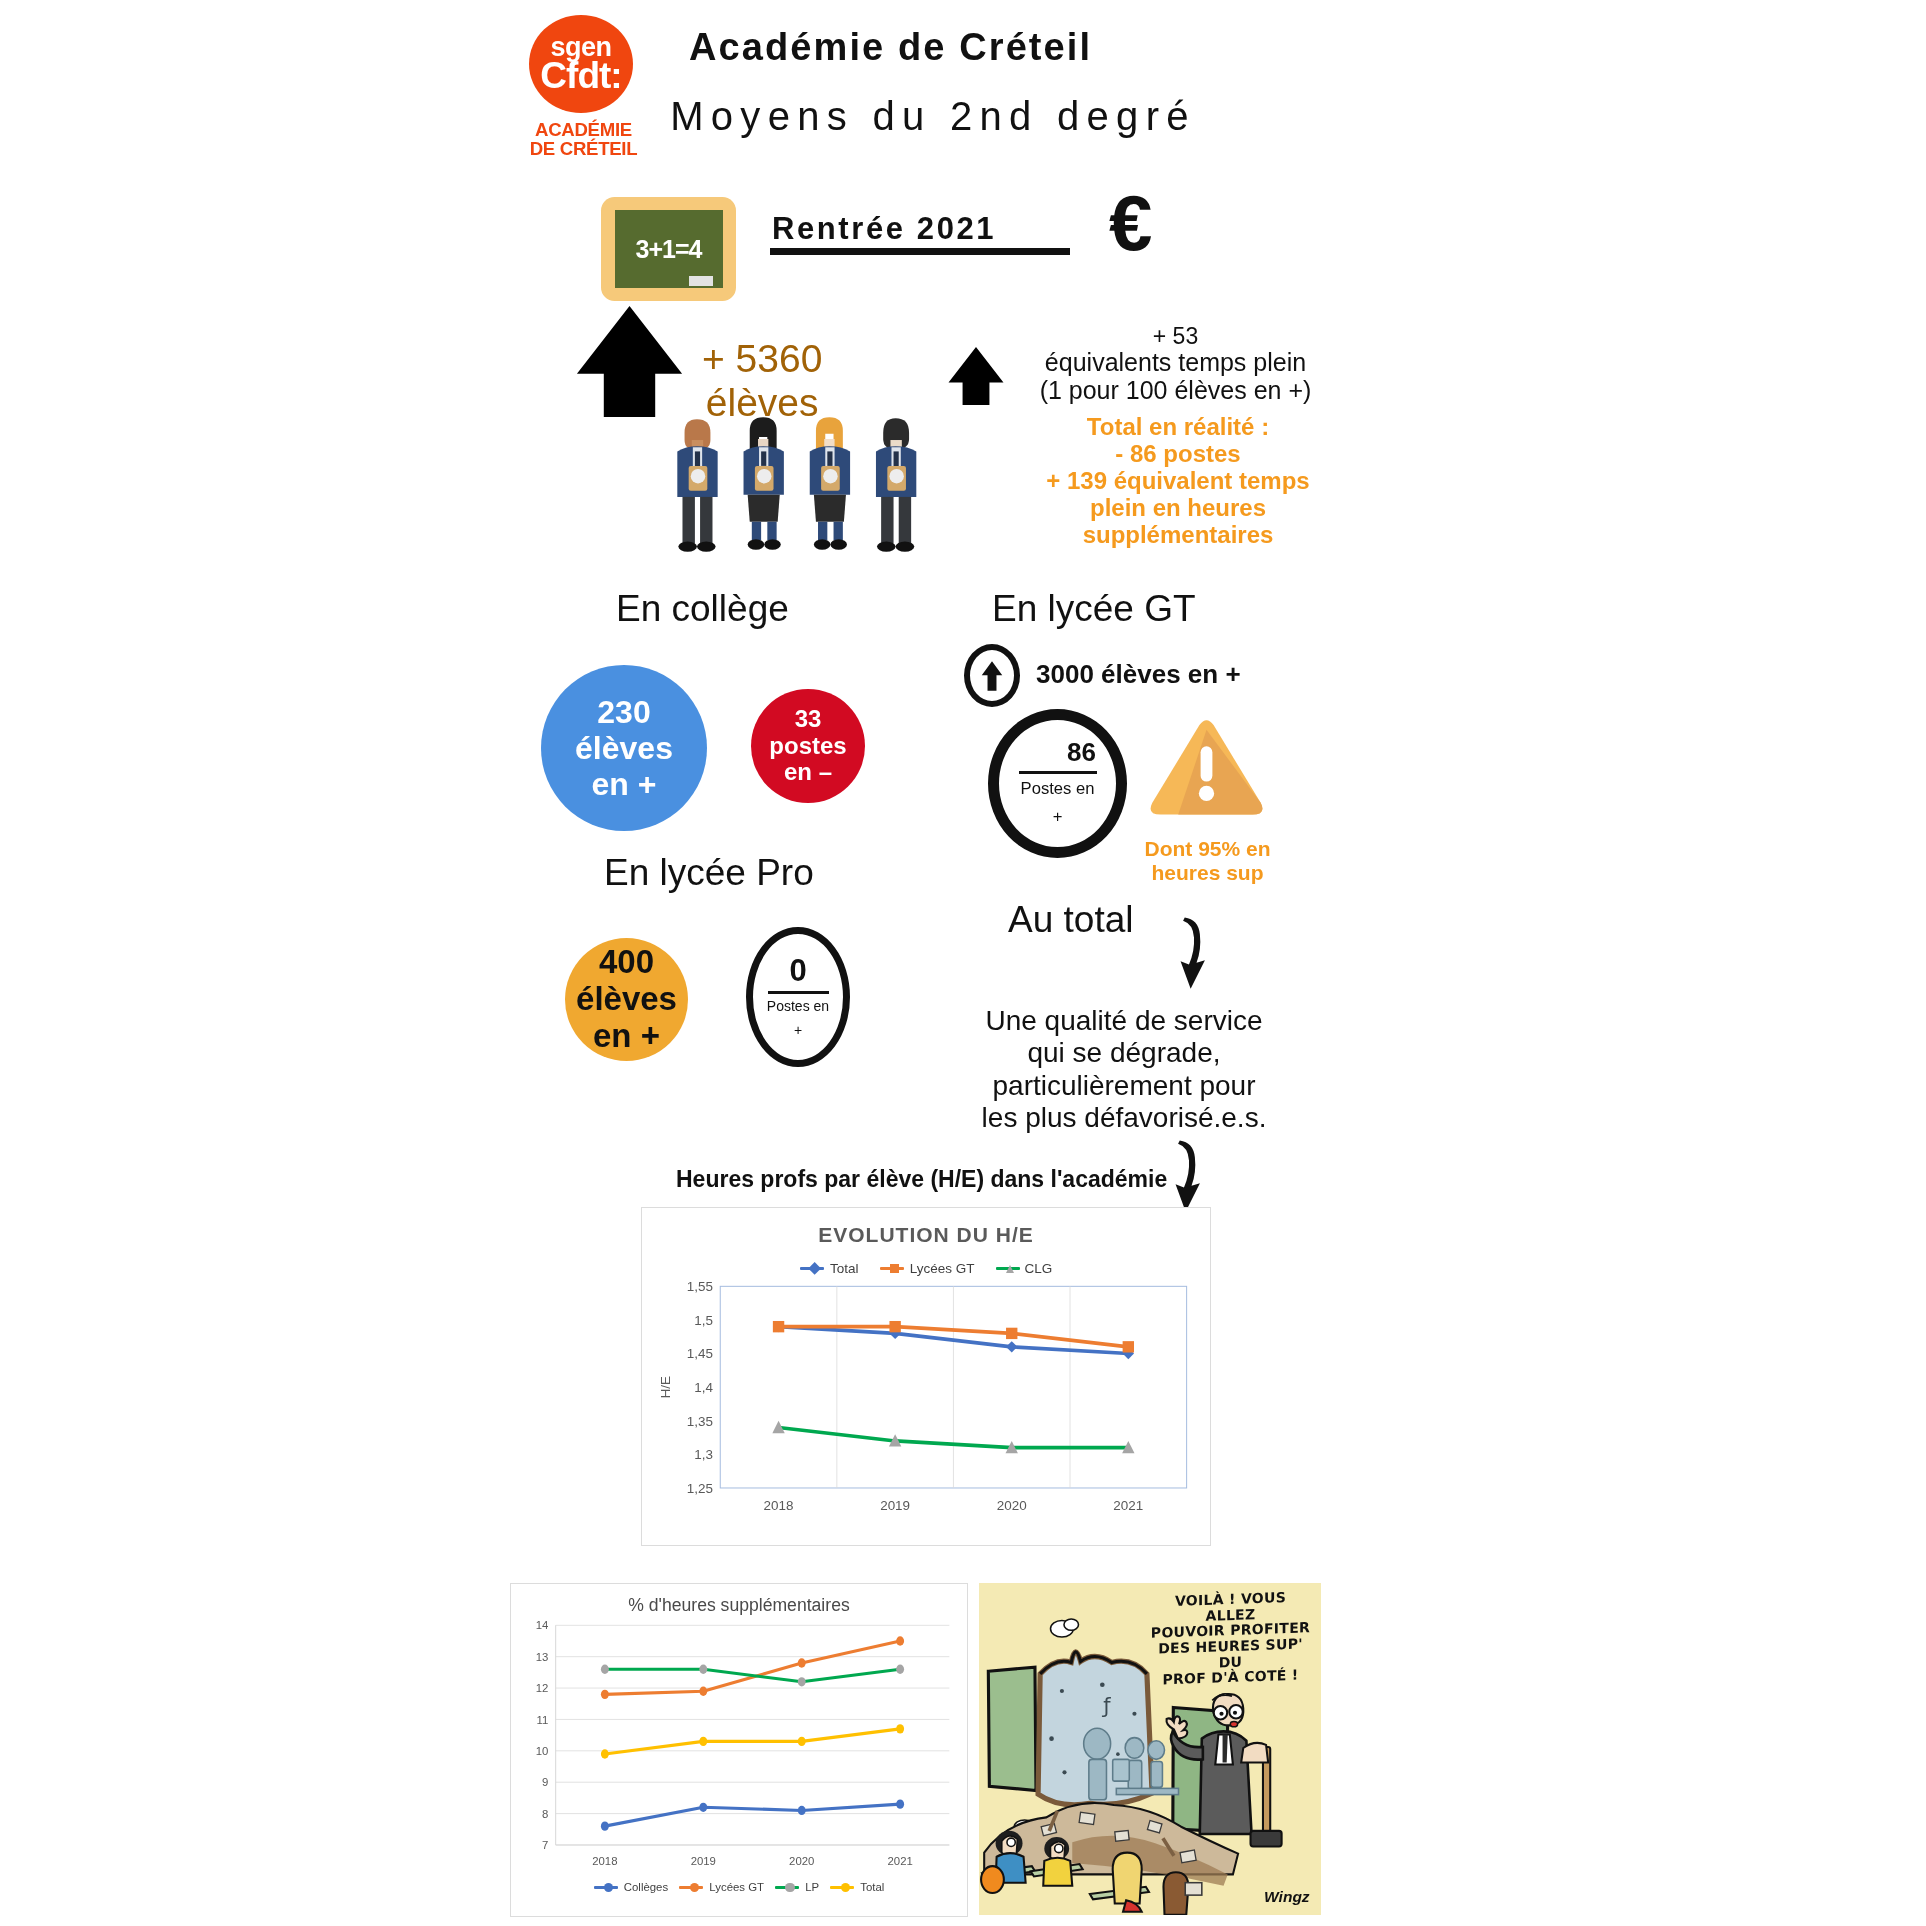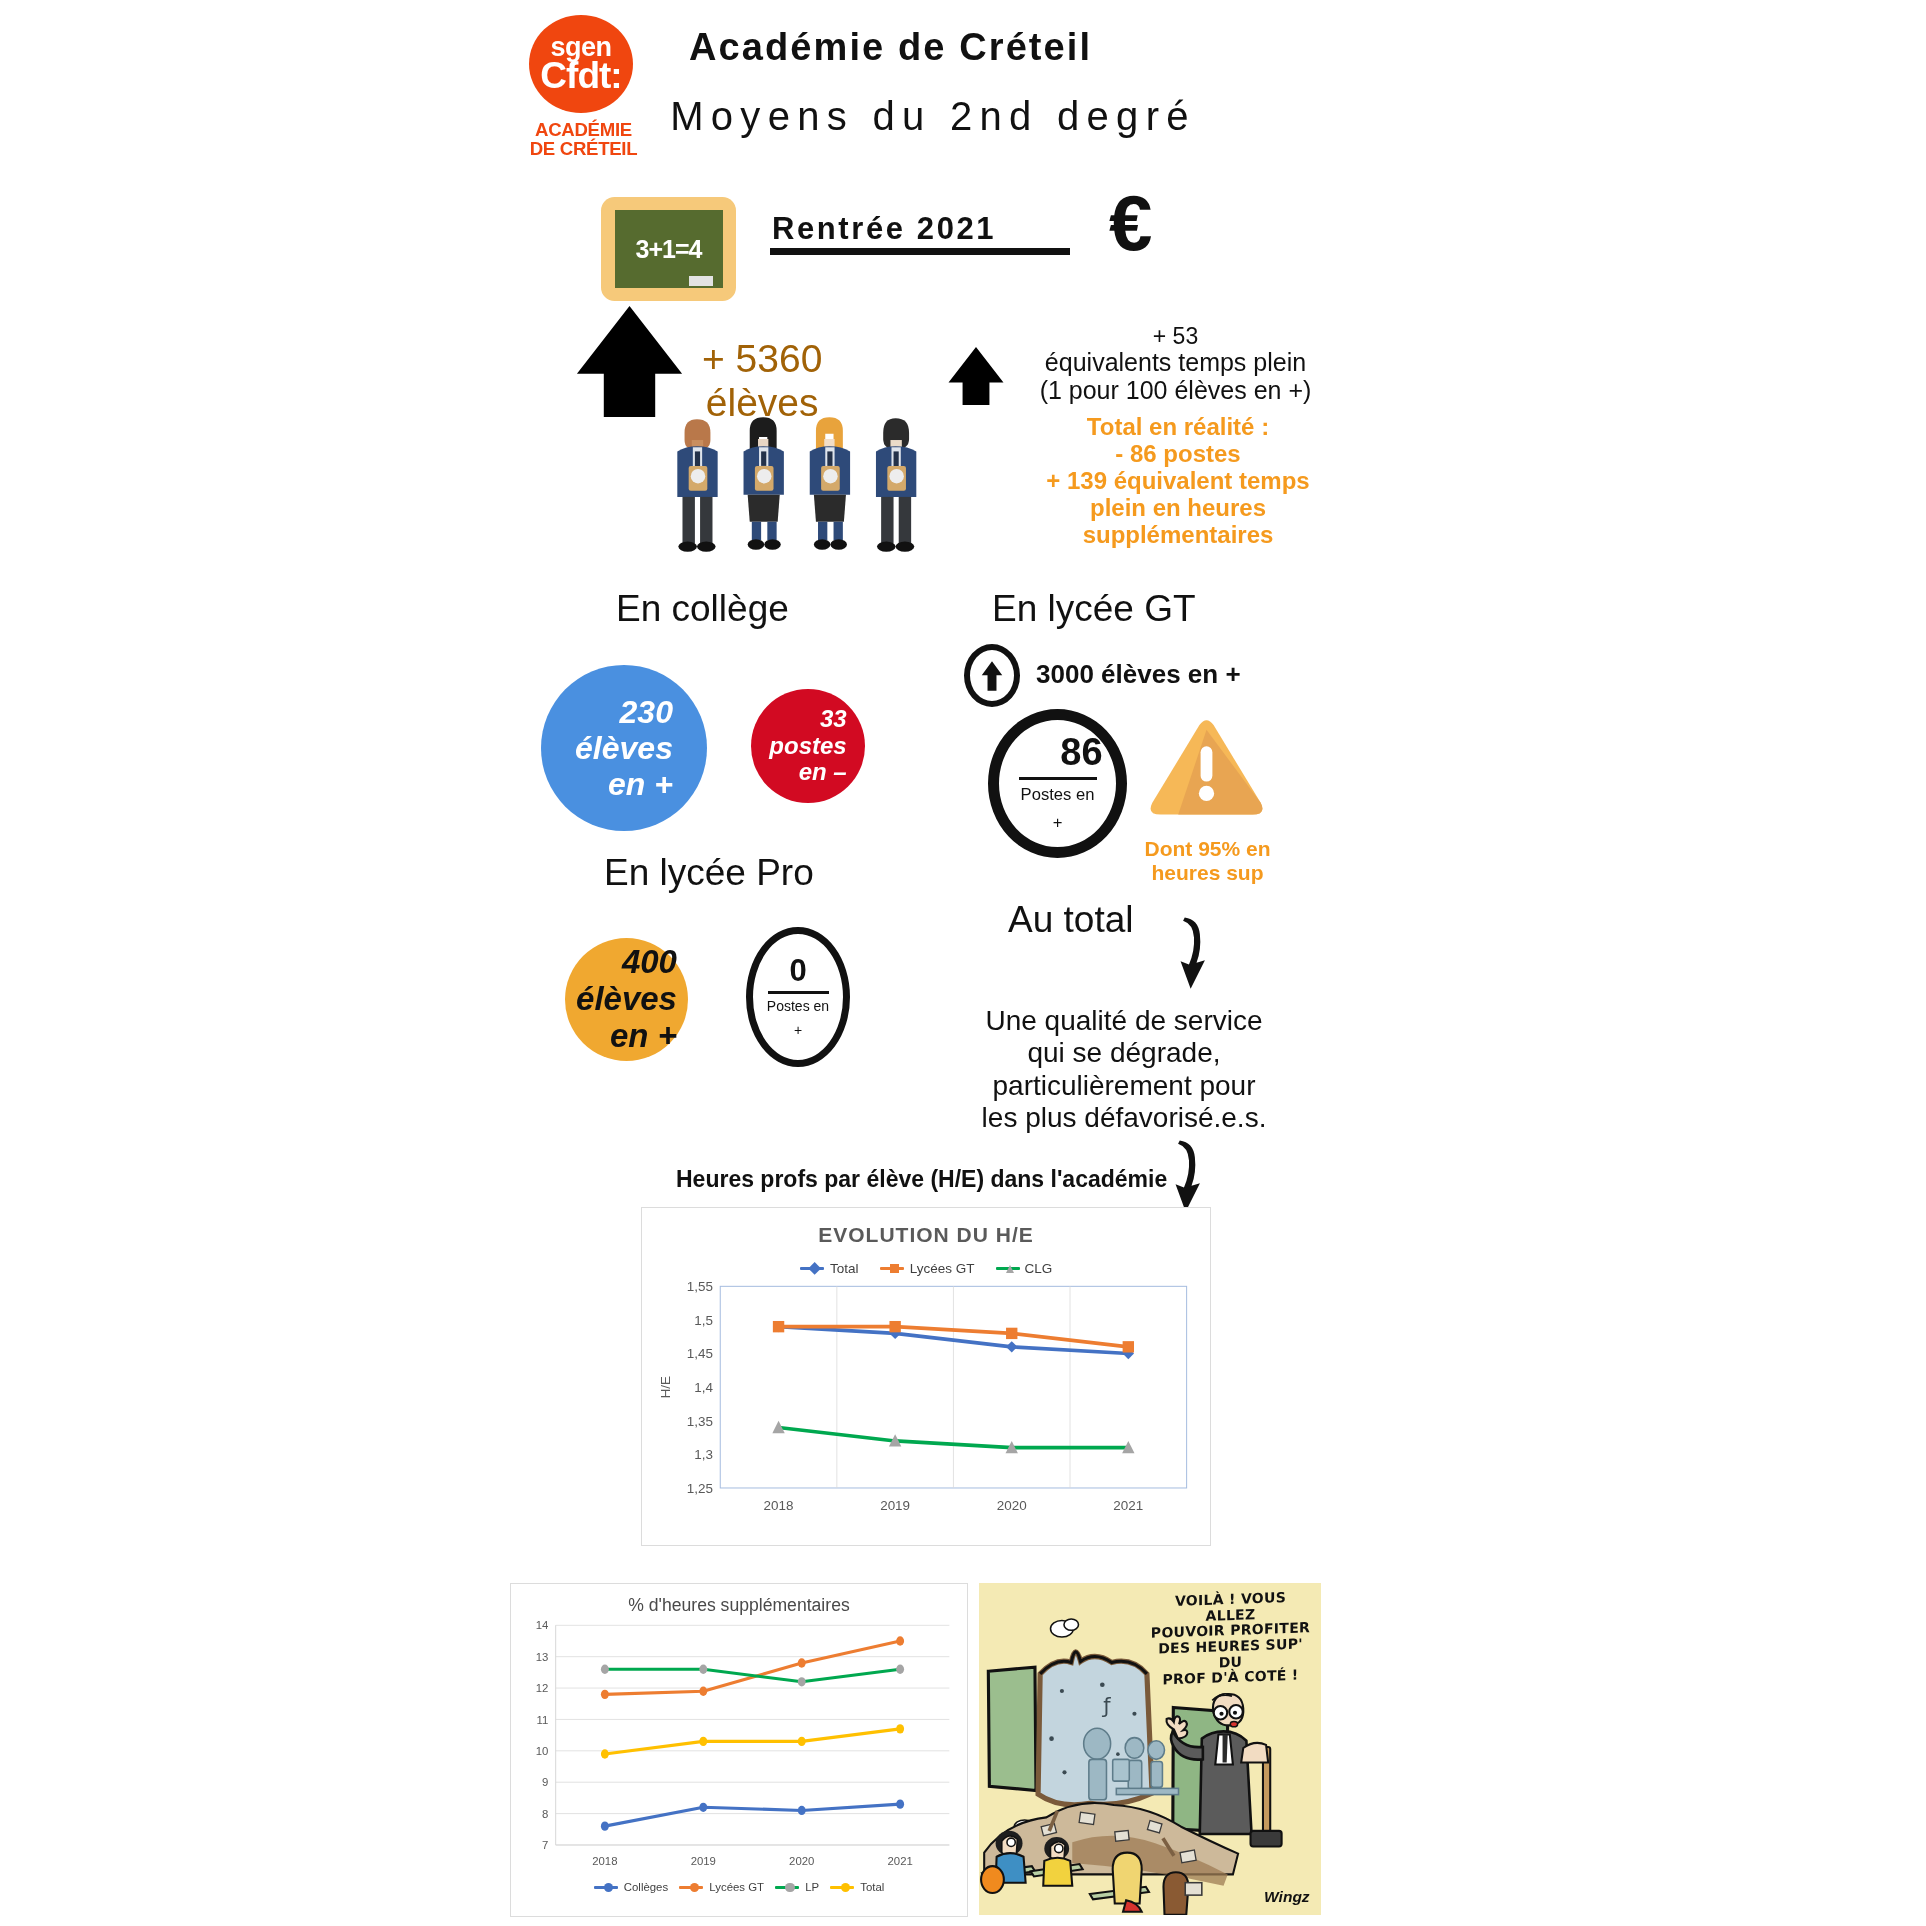--- a/index.html
+++ b/index.html
@@ -34,21 +34,21 @@
   
   .t5360{left:702px;top:337px;font-size:39px;color:#a16207;line-height:1.12;text-align:center;}
   .etp{left:1015px;top:324px;width:321px;text-align:center;font-size:25px;color:#111;line-height:1.1;}
   .etp .p53{font-size:23px;}
   .reality{left:1028px;top:414px;width:300px;text-align:center;color:var(--orange-txt);font-weight:bold;font-size:24px;line-height:1.12;}
 
   
   .sect{font-size:37px;color:#111;font-weight:400;}
 
   
-  .bubble{border-radius:50%;display:flex;align-items:center;justify-content:center;text-align:right;font-style:italic;}
+  .bubble{border-radius:50%;display:flex;align-items:center;justify-content:center;text-align:center;}
   .b-blue{left:541px;top:665px;width:166px;height:166px;background:var(--blue);color:#fff;font-weight:bold;font-size:32px;line-height:1.13;}
   .b-red{left:751px;top:689px;width:114px;height:114px;background:var(--red);color:#fff;font-weight:bold;font-size:24px;line-height:1.1;}
   .b-orange{left:565px;top:938px;width:123px;height:123px;background:var(--orange);color:#111;font-weight:bold;font-size:33px;line-height:1.12;}
 
   
   .ring{border:11.4px solid #111;border-radius:50%;background:#fff;display:flex;flex-direction:column;align-items:center;justify-content:center;box-sizing:border-box;}
   .ring-num{font-weight:bold;color:#111;line-height:1;}
   .ring-bar{background:#111;}
   .ring-lbl{color:#111;text-align:center;line-height:1.25;}
 
@@ -226,21 +226,21 @@
 
 <div class="abs sect nw" style="left:992px;top:588px;">En lycée GT</div>
 <div class="abs" style="left:964px;top:644px;width:56px;height:63px;border:6.7px solid #111;border-radius:50%;box-sizing:border-box;display:flex;align-items:center;justify-content:center;">
   <svg width="26" height="32" viewBox="0 0 40 50">
       <path d="M20 2 L36 24 L27 24 L27 48 L13 48 L13 24 L4 24 Z" fill="#111"></path>
     </svg>
 </div>
 <div class="abs nw" style="left:1036px;top:659px;font-size:26px;font-weight:bold;color:#111;">3000 élèves en +</div>
 
 <div class="abs ring" style="left:988px;top:709px;width:139px;height:149px;">
-  <span class="ring-num" style="font-size:38px;margin-left:48px;">86</span>
+  <span class="ring-num" style="font-size:26px;margin-left:48px;">86</span>
   <span class="ring-bar" style="width:78px;height:3.1px;margin:6.2px 0 5.2px;"></span>
   <span class="ring-lbl" style="font-size:16.6px;">Postes en</span>
   <span class="ring-lbl" style="font-size:16.6px;margin-top:7.3px;">+</span>
 </div>
 
 <div class="abs" id="warn">
   <svg width="119" height="106" viewBox="0 0 100 90">
     <path d="M44 6 q6-8 12 0 L96 72 q5 10-7 10 L11 82 q-12 0-7-10Z" fill="#F6B857"></path>
     <path d="M50 10 L96 72 q5 10-7 10 L26 82Z" fill="#E8A552"></path>
     <rect x="45" y="24" width="10" height="30" rx="5" fill="#fff"></rect>

